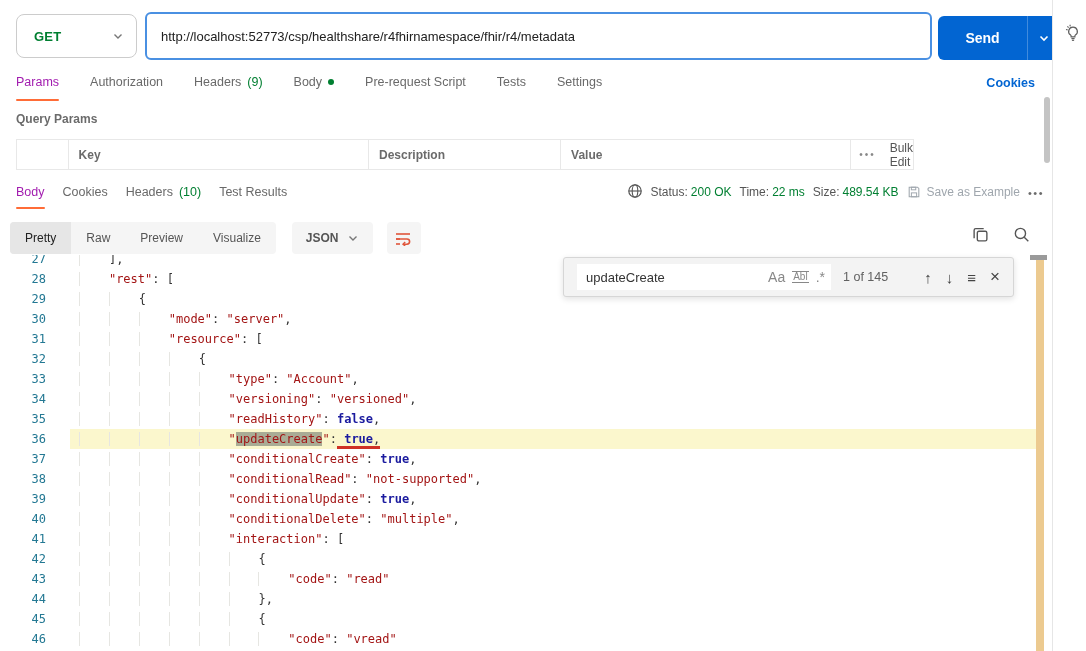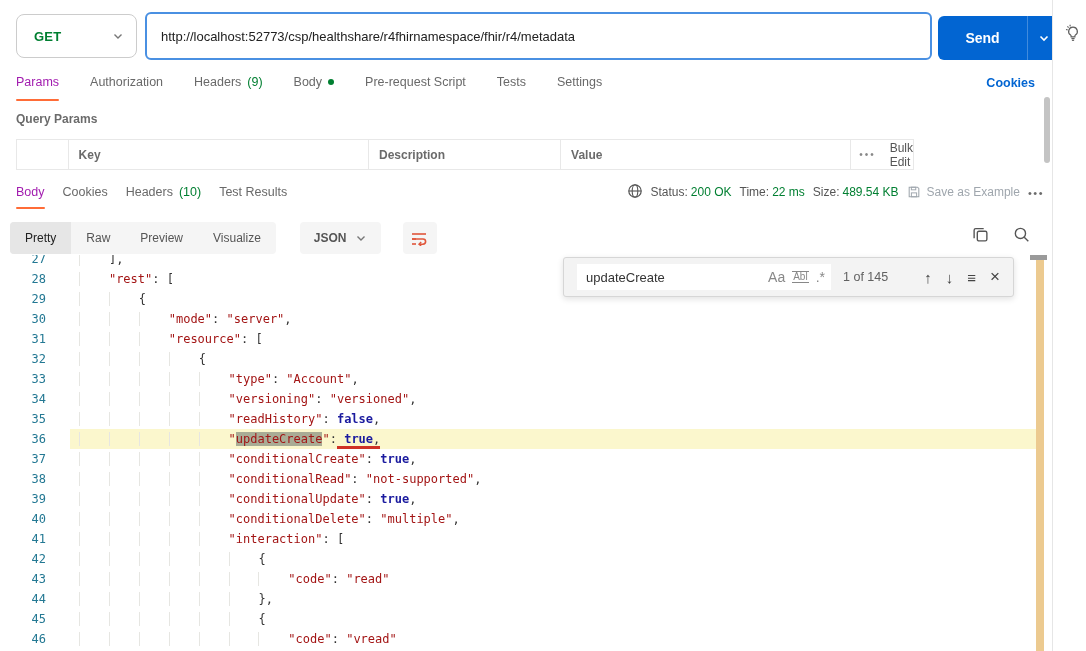--- a/index.html
+++ b/index.html
@@ -53,21 +53,21 @@
   .resp-tabs { position:absolute; left:16px; top:183px; display:flex; gap:18px; height:26px;}
   .resp-meta { position:absolute; right:42px; top:183px; display:flex; align-items:flex-end;
     gap:8px; font-size:12px; color:#555;}
   .meta-val { color:#007f31; }
   .save-ex { color:#9fa6ad; display:flex; align-items:center; gap:6px; cursor:pointer;}
   .meta-more { color:#6b6b6b; font-size:11px; letter-spacing:1.5px; cursor:pointer;}
   .icon-btn { background:none; border:none; cursor:pointer; display:flex; align-items:center;
     justify-content:center; padding:0;}
 
   
-  .view-bar { position:absolute; left:10px; top:222px; height:32px; display:flex; gap:22px;}
+  .view-bar { position:absolute; left:10px; top:222px; height:32px; display:flex; gap:14px;}
   .seg { display:flex; background:#f5f5f5; border-radius:4px; overflow:hidden; height:32px;}
   .seg-item { padding:0 15px; display:flex; align-items:center; font-size:12px; color:#555; cursor:pointer;}
   .seg-item.active { background:#e6e6e6; color:#212121;}
   .fmt-box { background:#f5f5f5; border-radius:4px; height:32px; display:flex; align-items:center;
     gap:8px; padding:0 14px; font-size:12px; color:#555; font-weight:bold; cursor:pointer; margin-left:2px;}
   .wrap-box { background:#f5f5f5; border-radius:4px; height:32px; width:34px; display:flex;
     align-items:center; justify-content:center; cursor:pointer;}
   .view-right { position:absolute; right:56px; top:226px; display:flex; gap:24px; align-items:center;}
 
   

